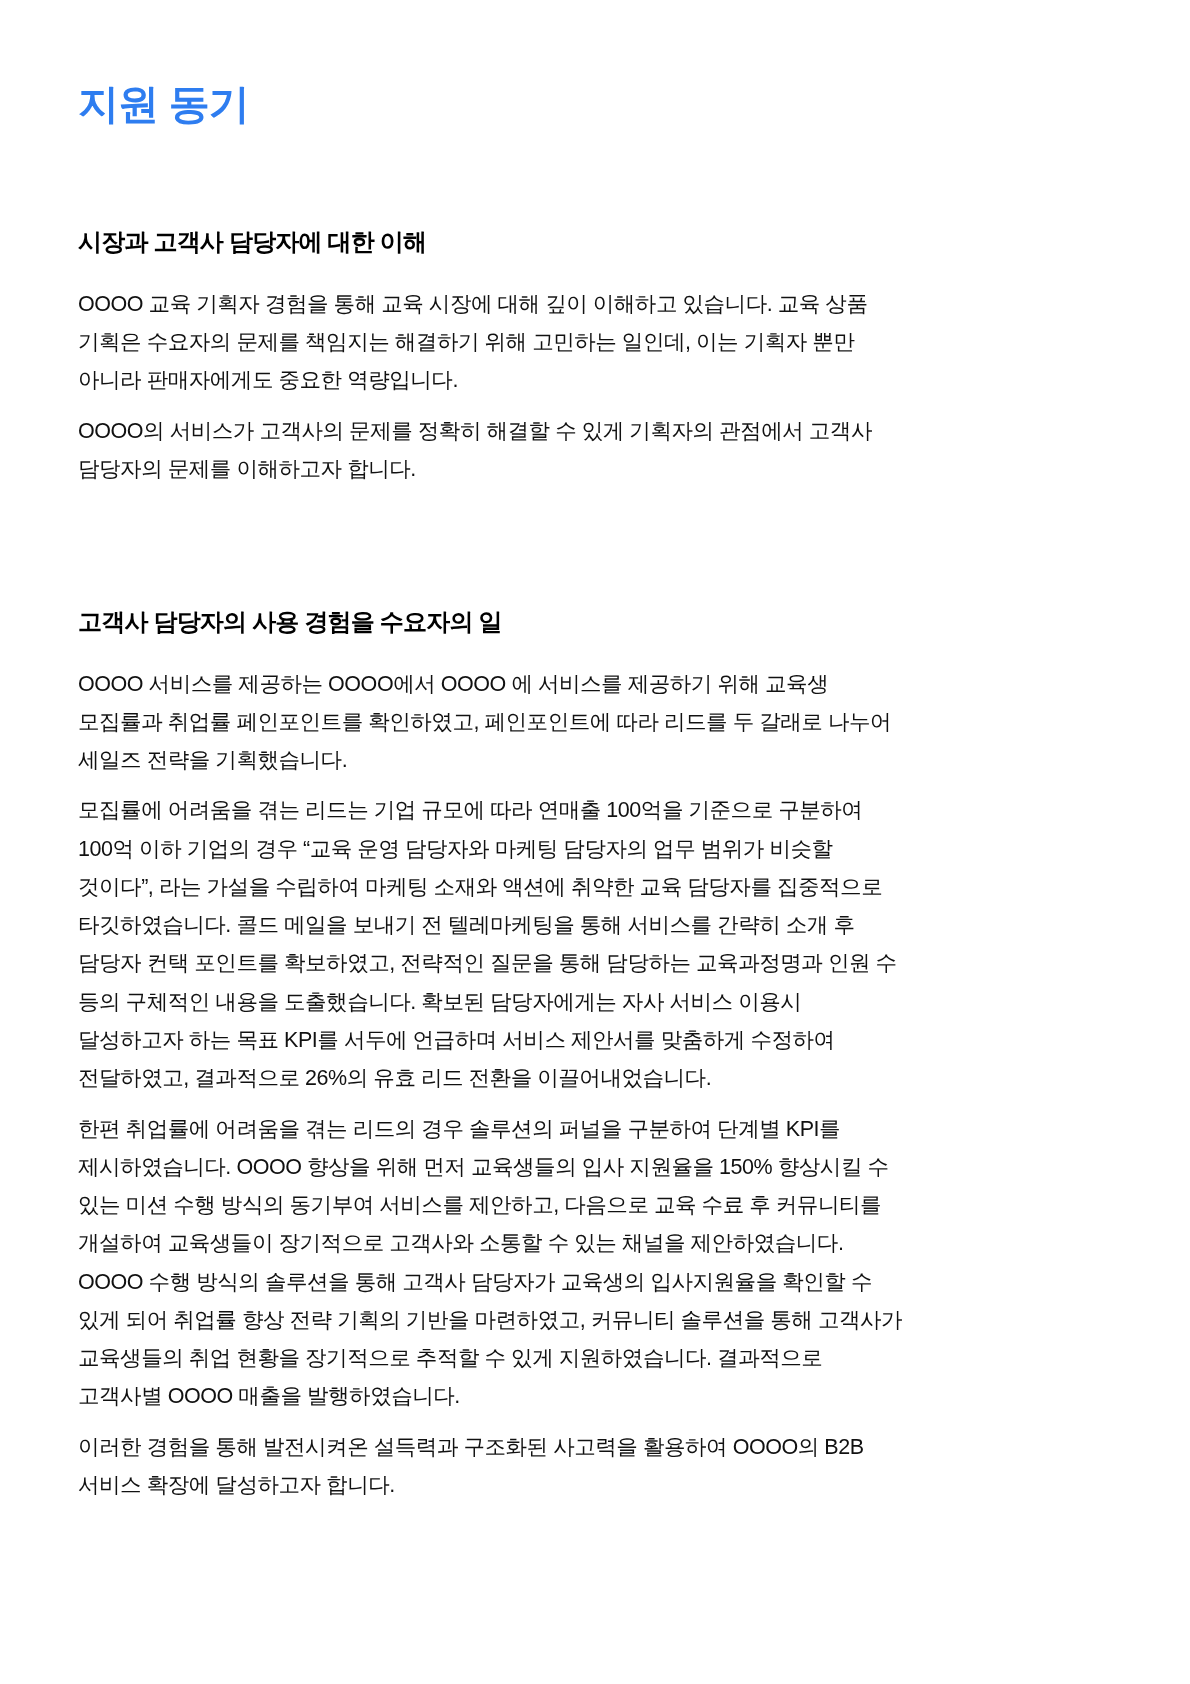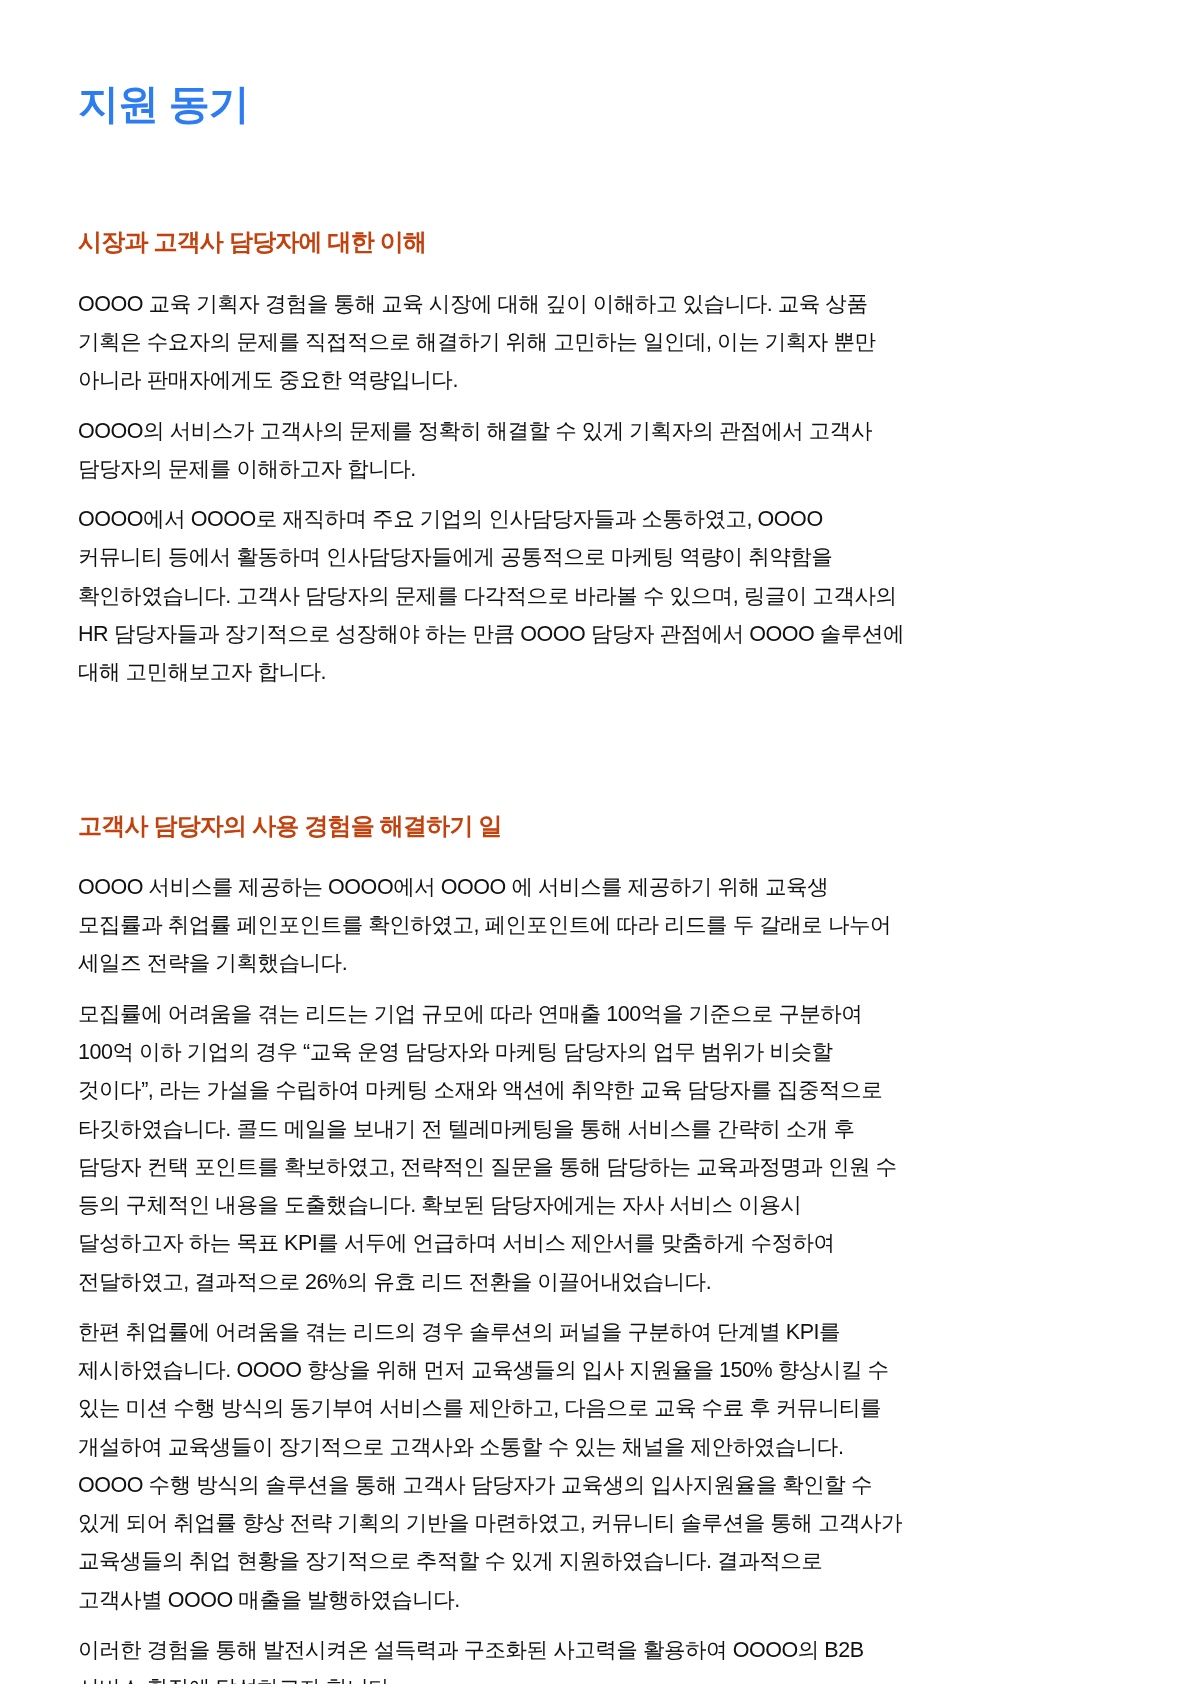--- a/index.html
+++ b/index.html
@@ -44,21 +44,21 @@
   }
   .section.section-gap-lg {
     margin-top: 118px;
   }
   .section-heading {
     margin: 0 0 26px 0;
     font-size: 24px;
     line-height: 1.35;
     font-weight: 800;
     letter-spacing: -0.8px;
-    color: #c2410c;
+    color: #000000;
   }
   .para {
     margin: 0;
     font-size: 21.5px;
     line-height: 1.78;
     letter-spacing: -0.45px;
     color: #111111;
     text-align: left;
     word-break: keep-all;
   }
@@ -72,26 +72,25 @@
 </head>
 <body style="background: rgb(255, 255, 255);">
 
 <div class="page">
 
   <h1 class="doc-title" style="color: rgb(46, 125, 240);">지원 동기</h1>
 
 
   <section class="section">
     <h2 class="section-heading">시장과 고객사 담당자에 대한 이해</h2>
-    <p class="para">OOOO 교육 기획자 경험을 통해 교육 시장에 대해 깊이 이해하고 있습니다. 교육 상품 기획은 수요자의 문제를 직접적으로 해결하기 위해 고민하는 일인데, 이는 기획자 뿐만 아니라 판매자에게도 중요한 역량입니다.</p>
+    <p class="para">OOOO 교육 기획자 경험을 통해 교육 시장에 대해 깊이 이해하고 있습니다. 교육 상품 기획은 수요자의 문제를 책임지는 해결하기 위해 고민하는 일인데, 이는 기획자 뿐만 아니라 판매자에게도 중요한 역량입니다.</p>
     <p class="para">OOOO의 서비스가 고객사의 문제를 정확히 해결할 수 있게 기획자의 관점에서 고객사 담당자의 문제를 이해하고자 합니다.</p>
-    <p class="para">OOOO에서 OOOO로 재직하며 주요 기업의 인사담당자들과 소통하였고, OOOO 커뮤니티 등에서 활동하며 인사담당자들에게 공통적으로 마케팅 역량이 취약함을 확인하였습니다. 고객사 담당자의 문제를 다각적으로 바라볼 수 있으며, 링글이 고객사의 HR 담당자들과 장기적으로 성장해야 하는 만큼 OOOO 담당자 관점에서 OOOO 솔루션에 대해 고민해보고자 합니다.</p>
   </section>
 
   <section class="section section-gap-lg">
-    <h2 class="section-heading">고객사 담당자의 사용 경험을 해결하기 일</h2>
+    <h2 class="section-heading">고객사 담당자의 사용 경험을 수요자의 일</h2>
     <p class="para">OOOO 서비스를 제공하는 OOOO에서 OOOO 에 서비스를 제공하기 위해 교육생 모집률과 취업률 페인포인트를 확인하였고, 페인포인트에 따라 리드를 두 갈래로 나누어 세일즈 전략을 기획했습니다.</p>
     <p class="para">모집률에 어려움을 겪는 리드는 기업 규모에 따라 연매출 100억을 기준으로 구분하여 100억 이하 기업의 경우 “교육 운영 담당자와 마케팅 담당자의 업무 범위가 비슷할 것이다”, 라는 가설을 수립하여 마케팅 소재와 액션에 취약한 교육 담당자를 집중적으로 타깃하였습니다. 콜드 메일을 보내기 전 텔레마케팅을 통해 서비스를 간략히 소개 후 담당자 컨택 포인트를 확보하였고, 전략적인 질문을 통해 담당하는 교육과정명과 인원 수 등의 구체적인 내용을 도출했습니다. 확보된 담당자에게는 자사 서비스 이용시 달성하고자 하는 목표 KPI를 서두에 언급하며 서비스 제안서를 맞춤하게 수정하여 전달하였고, 결과적으로 26%의 유효 리드 전환을 이끌어내었습니다.</p>
     <p class="para">한편 취업률에 어려움을 겪는 리드의 경우 솔루션의 퍼널을 구분하여 단계별 KPI를 제시하였습니다. OOOO 향상을 위해 먼저 교육생들의 입사 지원율을 150% 향상시킬 수 있는 미션 수행 방식의 동기부여 서비스를 제안하고, 다음으로 교육 수료 후 커뮤니티를 개설하여 교육생들이 장기적으로 고객사와 소통할 수 있는 채널을 제안하였습니다. OOOO 수행 방식의 솔루션을 통해 고객사 담당자가 교육생의 입사지원율을 확인할 수 있게 되어 취업률 향상 전략 기획의 기반을 마련하였고, 커뮤니티 솔루션을 통해 고객사가 교육생들의 취업 현황을 장기적으로 추적할 수 있게 지원하였습니다. 결과적으로 고객사별 OOOO 매출을 발행하였습니다.</p>
     <p class="para closing">이러한 경험을 통해 발전시켜온 설득력과 구조화된 사고력을 활용하여 OOOO의 B2B 서비스 확장에 달성하고자 합니다.</p>
   </section>
 
 </div>
 
 </body></html>

